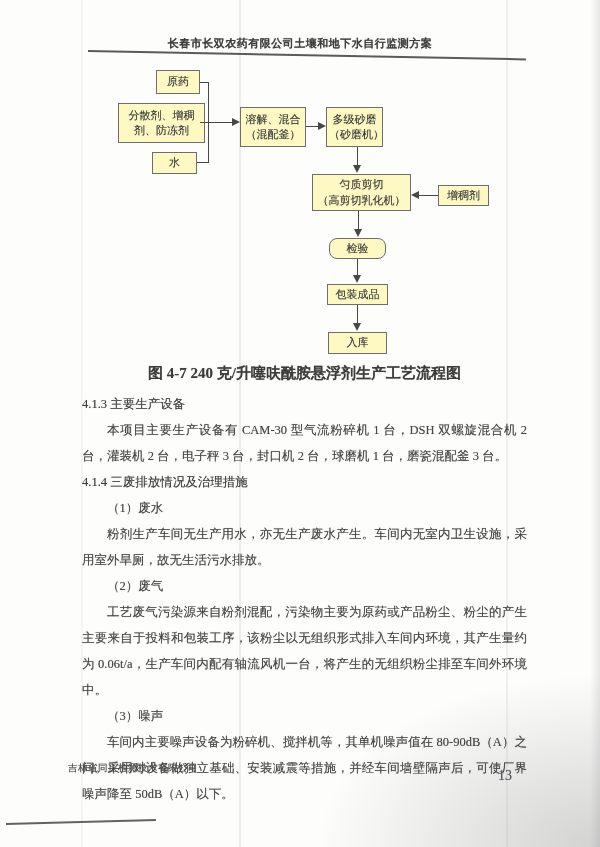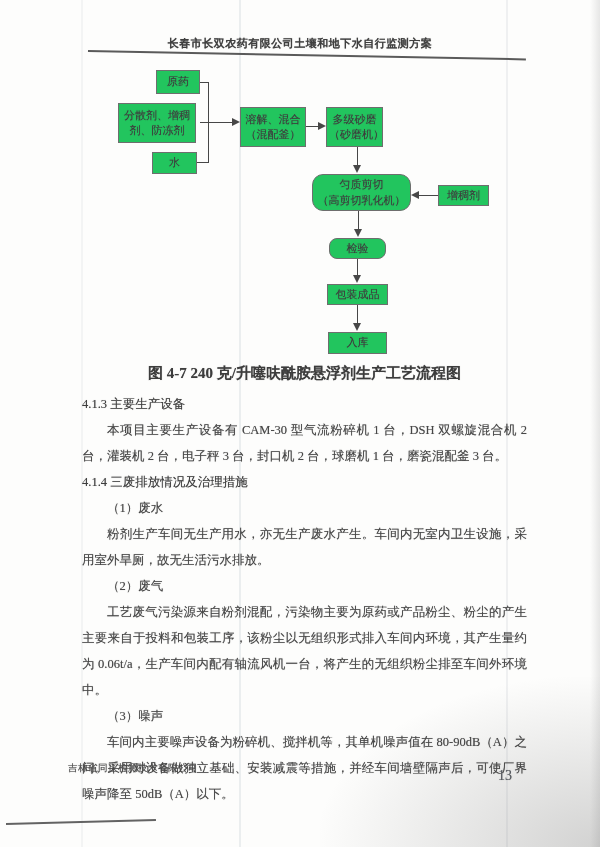--- a/index.html
+++ b/index.html
@@ -20,30 +20,30 @@
   .corner-shadow{position:absolute;right:0;bottom:0;width:280px;height:170px;
     background:radial-gradient(ellipse at 100% 100%,rgba(120,120,120,0.32),rgba(120,120,120,0) 72%);pointer-events:none;}
   .bottom-scan-line{position:absolute;left:6px;top:823px;width:150px;height:2px;background:#636363;
     transform:rotate(-1.5deg);transform-origin:left center;}
   
   .header-title{position:absolute;top:36px;left:0;width:100%;text-align:center;
     font-size:11px;font-weight:600;letter-spacing:0.5px;color:#3f3f3f;}
   .header-rule{position:absolute;left:88px;top:50px;width:438px;height:1.5px;background:#5a5a5a;
     transform:rotate(1.1deg);transform-origin:left center;}
   
-  .fc-box{position:absolute;box-sizing:border-box;border:1px solid #6e6e6e;background:#22c55e;
+  .fc-box{position:absolute;box-sizing:border-box;border:1px solid #6e6e6e;background:#fef9c3;
     color:#3c3c3c;font-size:11px;line-height:15.5px;text-align:center;
     display:flex;flex-direction:column;justify-content:center;padding:1px 2px;}
   .fc-box span{display:block;white-space:nowrap;}
   .n-raw{left:156px;top:70px;width:44px;height:24px;}
-  .n-additives{left:118px;top:103px;width:78px;height:40px;}
+  .n-additives{left:118px;top:103px;width:87px;height:40px;}
   .n-water{left:152px;top:152px;width:45px;height:22px;}
   .n-dissolve{left:240px;top:107px;width:66px;height:40px;}
   .n-sand{left:326px;top:107px;width:57px;height:40px;}
-  .n-shear{left:312px;top:174px;width:99px;height:37px;border-radius:11px;}
+  .n-shear{left:312px;top:174px;width:99px;height:37px;}
   .n-thickener{left:438px;top:185px;width:51px;height:21px;justify-content:center;}
   .n-inspect{left:329px;top:238px;width:57px;height:21px;border-radius:8px;}
   .n-pack{left:327px;top:284px;width:61px;height:21px;}
   .n-store{left:328px;top:332px;width:59px;height:22px;}
   .fc-line{position:absolute;background:#474747;}
   .ah{position:absolute;width:0;height:0;}
   .ah-right{border-top:4.5px solid transparent;border-bottom:4.5px solid transparent;border-left:8px solid #474747;}
   .ah-left{border-top:4.5px solid transparent;border-bottom:4.5px solid transparent;border-right:8px solid #474747;}
   .ah-down{border-left:4.5px solid transparent;border-right:4.5px solid transparent;border-top:8px solid #474747;}
   .fig-caption{position:absolute;left:82px;top:364px;width:445px;text-align:center;

